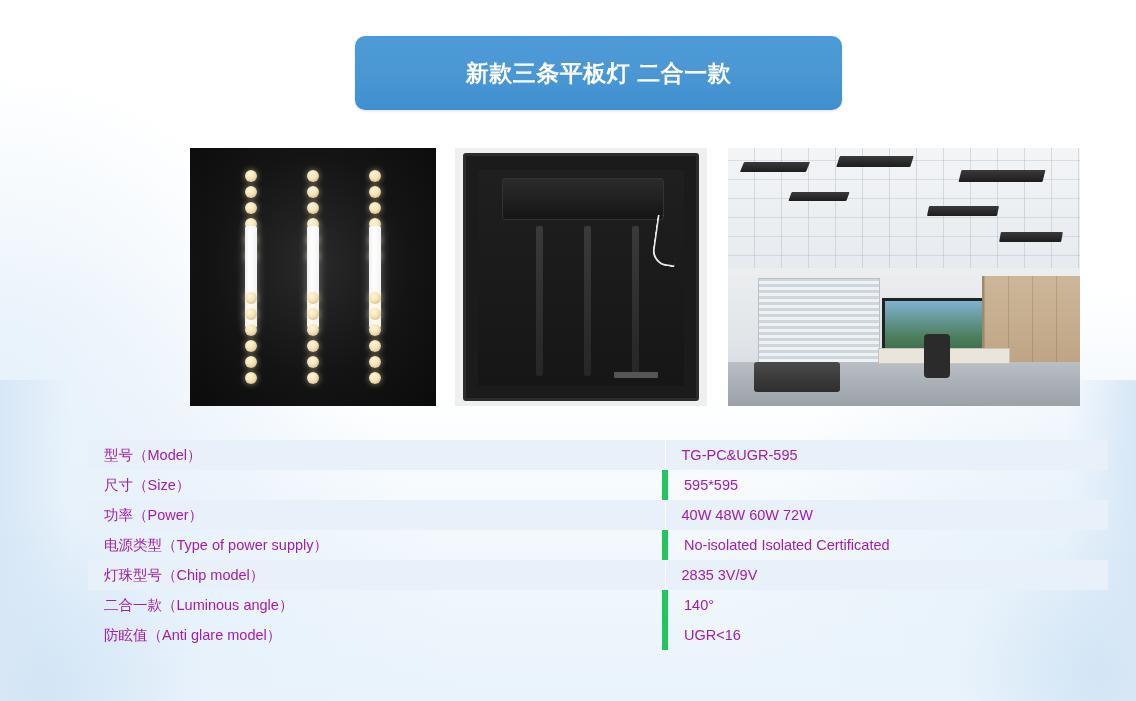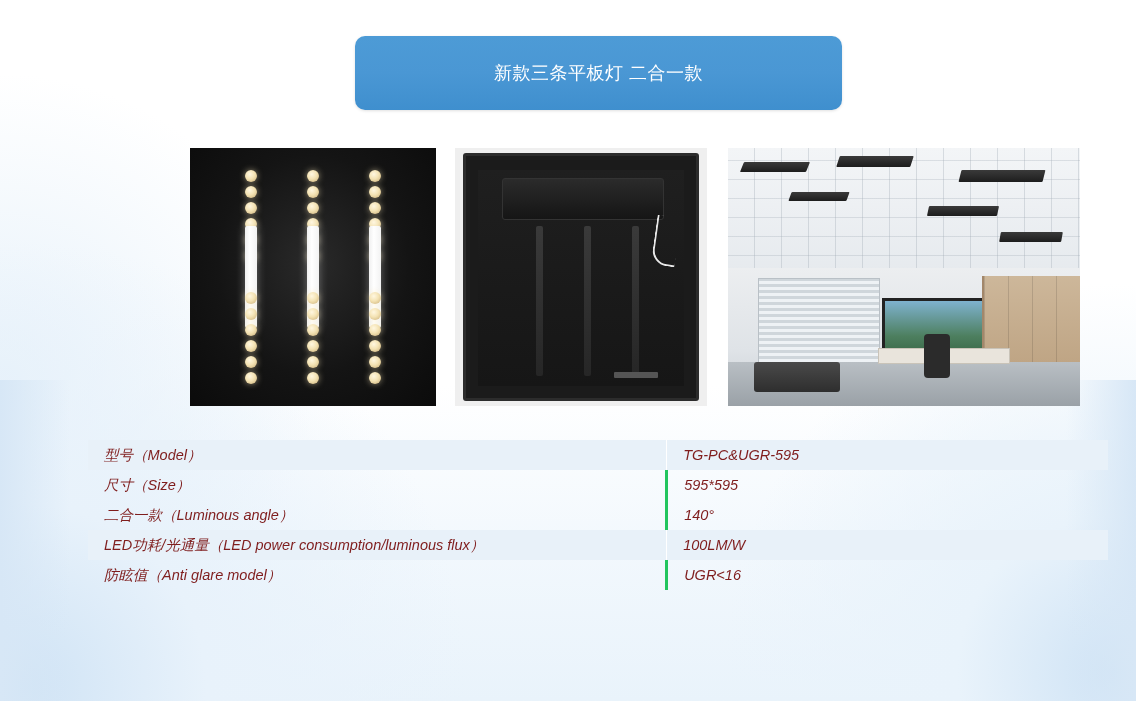--- a/index.html
+++ b/index.html
@@ -48,22 +48,22 @@
     background: linear-gradient(180deg, #4d9bd6 0%, #4a97d4 50%, #3f8fce 100%);
     border-radius: 10px;
     box-shadow: 0 1px 3px rgba(0,0,0,0.12);
     display: flex;
     flex-direction: column;
     align-items: center;
     justify-content: center;
     color: #ffffff;
   }
   .title-cn {
-    font-size: 18px;
-    font-weight: normal;
+    font-size: 23px;
+    font-weight: bold;
     letter-spacing: 0.5px;
     line-height: 1.25;
   }
   .title-en {
     font-size: 15.5px;
     font-weight: bold;
     letter-spacing: 0.1px;
     margin-top: 3px;
   }
 
@@ -239,37 +239,36 @@
   }
 
   
   .spec-table {
     position: absolute;
     left: 88px;
     top: 440px;
     width: 1020px;
     border-collapse: collapse;
     font-size: 14.5px;
-    color: #7f1d1d;
-    font-style: italic;
+    color: #a21caf;
   }
   .spec-table tr {
     height: 30px;
   }
   .spec-table td {
     padding: 0 0 0 16px;
     vertical-align: middle;
     line-height: 30px;
   }
   .spec-table tr.alt td {
     background: #e8f1f9;
   }
   .spec-table td.label {
     width: 580px;
-    border-right: 3px solid #22c55e;
+    border-right: 6px solid #22c55e;
   }
   .spec-table tr.alt td.label {
     border-right: 1px solid #ffffff;
   }
   .spec-table td.value {
     width: 440px;
   }
 </style>
 </head>
 <body>
@@ -385,26 +384,34 @@
 <table class="spec-table">
   <tbody>
     <tr class="alt">
       <td class="label">型号（Model）</td>
       <td class="value">TG-PC&amp;UGR-595</td>
     </tr>
     <tr>
       <td class="label">尺寸（Size）</td>
       <td class="value">595*595</td>
     </tr>
+    <tr class="alt">
+      <td class="label">功率（Power）</td>
+      <td class="value">40W 48W 60W 72W</td>
+    </tr>
+    <tr>
+      <td class="label">电源类型（Type of power supply）</td>
+      <td class="value">No-isolated Isolated Certificated</td>
+    </tr>
+    <tr class="alt">
+      <td class="label">灯珠型号（Chip model）</td>
+      <td class="value">2835 3V/9V</td>
+    </tr>
     <tr>
       <td class="label">二合一款（Luminous angle）</td>
       <td class="value">140°</td>
     </tr>
-    <tr class="alt">
-      <td class="label">LED功耗/光通量（LED power consumption/luminous flux）</td>
-      <td class="value">100LM/W</td>
-    </tr>
     <tr>
       <td class="label">防眩值（Anti glare model）</td>
       <td class="value">UGR&lt;16</td>
     </tr>
   </tbody>
 </table>
 
 </body></html>

